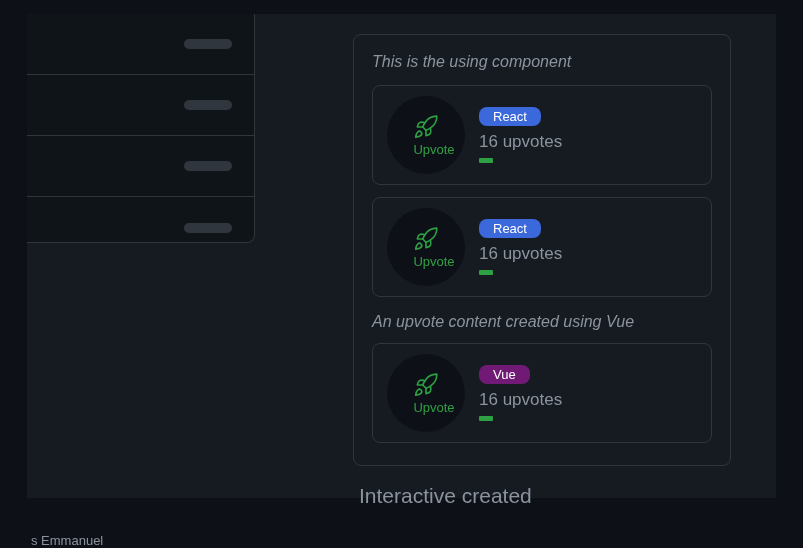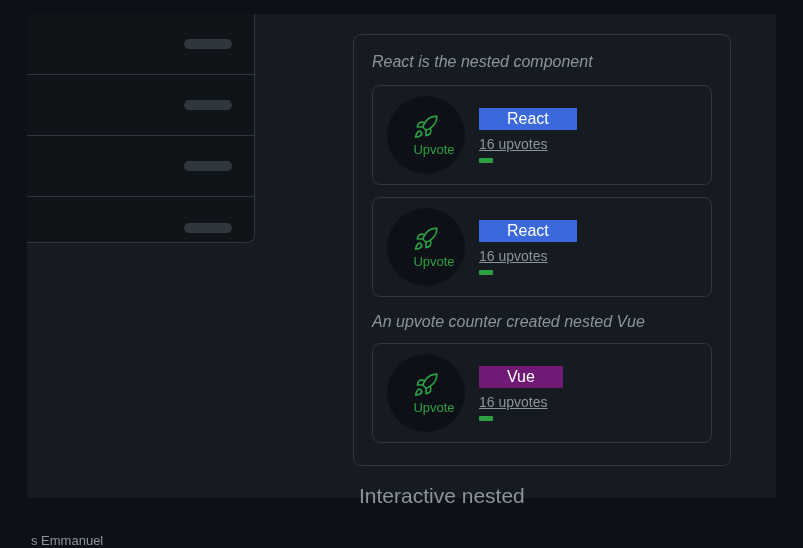--- a/index.html
+++ b/index.html
@@ -89,29 +89,29 @@
     }
     .upvote-circle svg { margin-bottom: 2px; }
     .upvote-text {
       color: #2ea043;
       font-size: 13px;
       margin-left: 16px;
     }
     .card-body { display: flex; flex-direction: column; gap: 6px; }
     .badge {
       display: inline-block;
-      padding: 2px 28px;
-      border-radius: 0;
-      font-size: 16px;
+      padding: 2px 14px;
+      border-radius: 8px;
+      font-size: 13px;
       color: #fff;
       width: fit-content;
     }
     .badge-react { background: #3b68da; }
     .badge-vue { background: #701a75; }
-    .upvote-count { color: #8b949e; font-size: 14px; text-decoration: underline; }
+    .upvote-count { color: #8b949e; font-size: 17px; }
     .bar {
       width: 14px;
       height: 5px;
       background: #2ea043;
       border-radius: 1px;
     }
     .desc-text {
       font-style: italic;
       color: #8b949e;
       font-size: 16px;
@@ -145,21 +145,21 @@
     <div class="sidebar-row">
         <div class="pill"></div>
       </div>
     <div class="sidebar-row">
         <div class="pill"></div>
       </div>
   </div>
   <div class="content-gap"></div>
   <div class="content">
     <div class="panel">
-      <div class="panel-title">React is the nested component</div>
+      <div class="panel-title">This is the using component</div>
 
       <div class="card">
         <div class="upvote-circle">
           <svg width="26" height="26" viewBox="0 0 24 24" fill="none" stroke="#2ea043" stroke-width="1.5" stroke-linecap="round" stroke-linejoin="round">
               <path d="M4.5 16.5c-1.5 1.26-2 5-2 5s3.74-.5 5-2c.71-.84.7-2.13-.09-2.91a2.18 2.18 0 0 0-2.91-.09z"></path>
               <path d="m12 15-3-3a22 22 0 0 1 2-3.95A12.88 12.88 0 0 1 22 2c0 2.72-.78 7.5-6 11a22.35 22.35 0 0 1-4 2z"></path>
               <path d="M9 12H4s.55-3.03 2-4c1.62-1.08 5 0 5 0"></path>
               <path d="M12 15v5s3.03-.55 4-2c1.08-1.62 0-5 0-5"></path>
             </svg>
           <span class="upvote-text">Upvote</span>
@@ -181,37 +181,37 @@
             </svg>
           <span class="upvote-text">Upvote</span>
         </div>
         <div class="card-body">
           <span class="badge badge-react">React</span>
           <span class="upvote-count">16 upvotes</span>
           <div class="bar"></div>
         </div>
       </div>
 
-      <div class="desc-text">An upvote counter created nested Vue</div>
+      <div class="desc-text">An upvote content created using Vue</div>
 
       <div class="card">
         <div class="upvote-circle">
           <svg width="26" height="26" viewBox="0 0 24 24" fill="none" stroke="#2ea043" stroke-width="1.5" stroke-linecap="round" stroke-linejoin="round">
               <path d="M4.5 16.5c-1.5 1.26-2 5-2 5s3.74-.5 5-2c.71-.84.7-2.13-.09-2.91a2.18 2.18 0 0 0-2.91-.09z"></path>
               <path d="m12 15-3-3a22 22 0 0 1 2-3.95A12.88 12.88 0 0 1 22 2c0 2.72-.78 7.5-6 11a22.35 22.35 0 0 1-4 2z"></path>
               <path d="M9 12H4s.55-3.03 2-4c1.62-1.08 5 0 5 0"></path>
               <path d="M12 15v5s3.03-.55 4-2c1.08-1.62 0-5 0-5"></path>
             </svg>
           <span class="upvote-text">Upvote</span>
         </div>
         <div class="card-body">
           <span class="badge badge-vue">Vue</span>
           <span class="upvote-count">16 upvotes</span>
           <div class="bar"></div>
         </div>
       </div>
     </div>
 
-    <div class="section-heading">Interactive nested</div>
+    <div class="section-heading">Interactive created</div>
   </div>
 </div>
 
 <div class="footer-text">s Emmanuel</div>
 
 </body></html>

